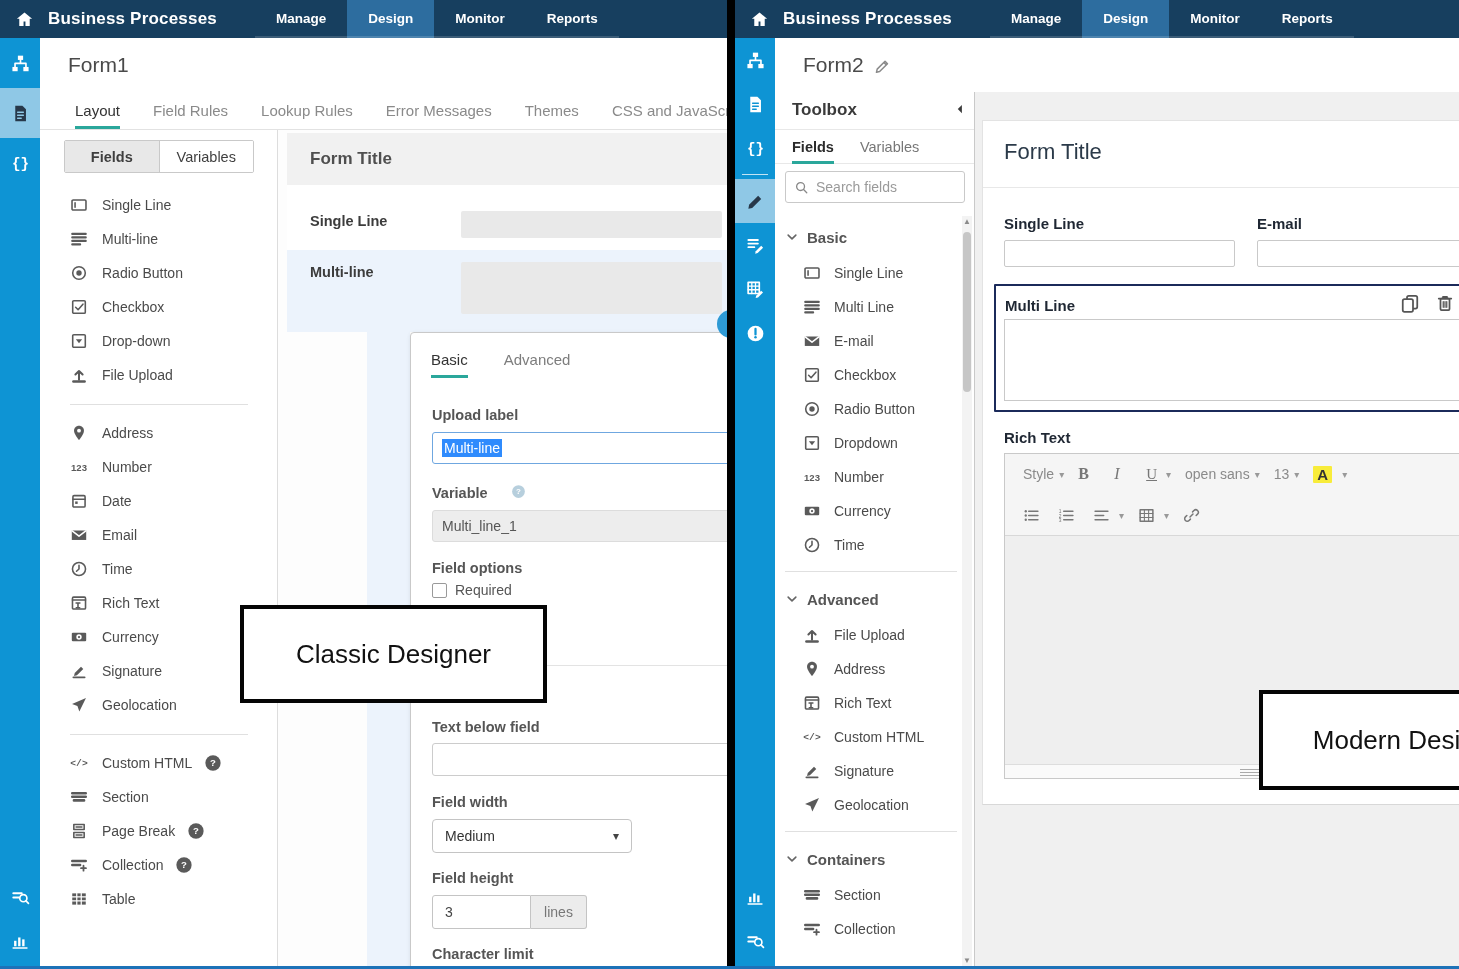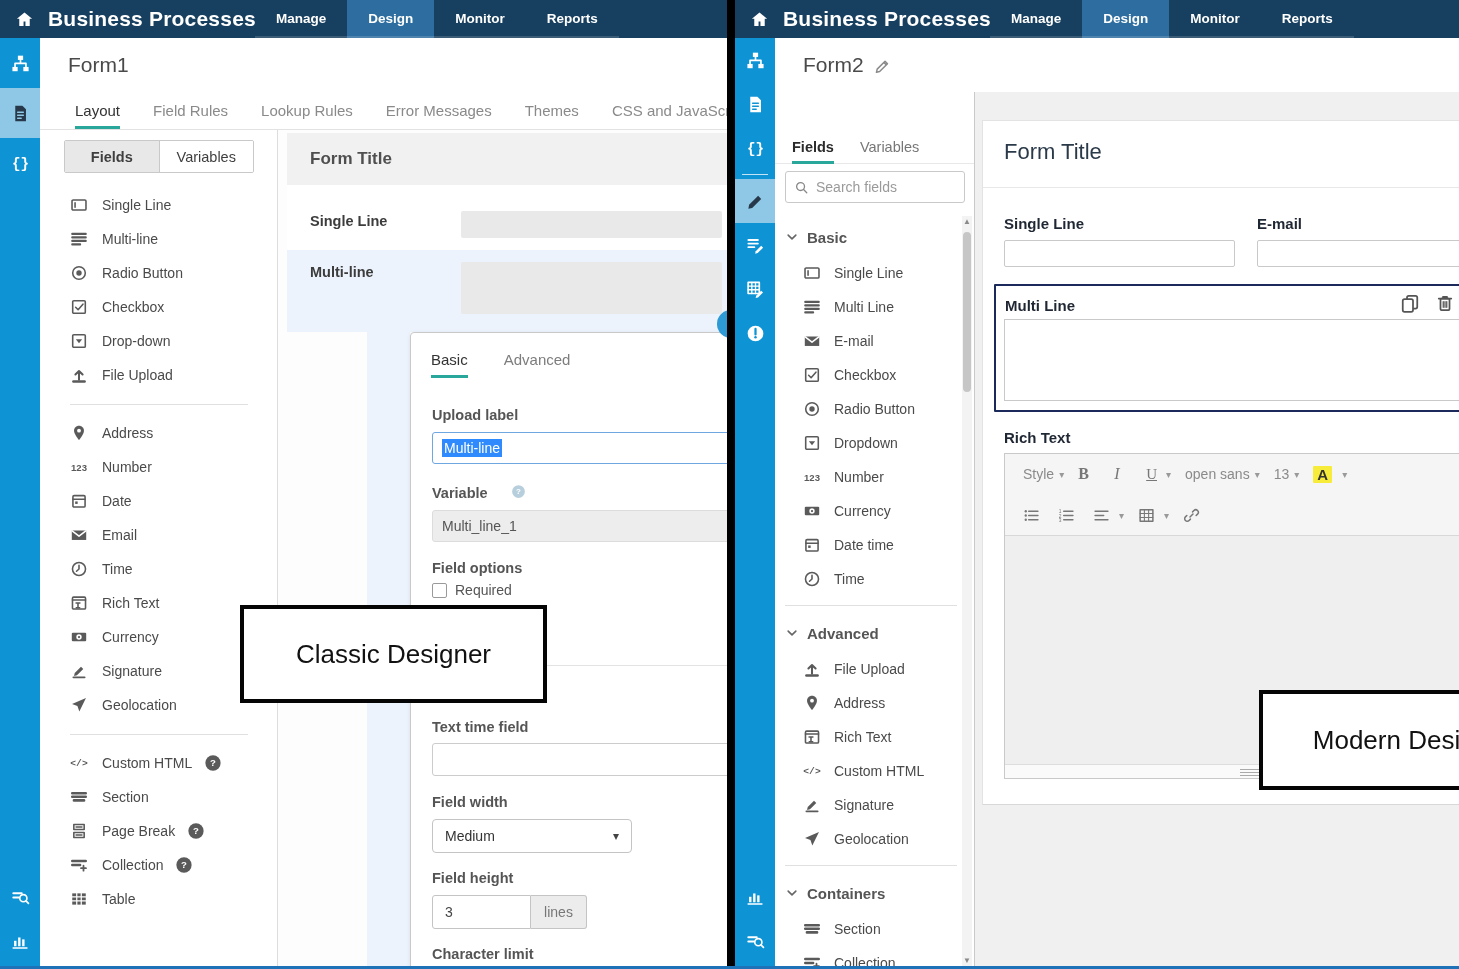--- a/index.html
+++ b/index.html
@@ -9,21 +9,21 @@
   .pane{position:absolute;top:0;height:969px;overflow:hidden;background:#fff;}
   .pane.left{left:0;width:727px;}
   .pane.right{left:735px;width:724px;}
   .vdivider{position:absolute;left:727px;top:0;width:8px;height:969px;background:#000;z-index:40;}
   .bottomline{position:absolute;left:0;top:966px;width:1459px;height:3px;background:#1d72b8;z-index:60;}
 
   
   .topbar{position:absolute;left:0;top:0;right:0;height:38px;background:#173f5f;display:flex;align-items:center;z-index:10;}
   .home-btn{width:26px;height:26px;margin-left:11px;display:flex;align-items:center;justify-content:center;color:#fff;}
   .home-btn .ic{width:19px;height:19px;}
-  .brand{color:#fff;font-size:21px;font-weight:bold;margin-left:11px;letter-spacing:.2px;}
+  .brand{color:#fff;font-size:17px;font-weight:bold;margin-left:11px;letter-spacing:.2px;}
   .nav{position:absolute;left:255px;top:0;height:38px;display:flex;align-items:stretch;}
   .nav-item{color:#fff;font-size:13.5px;font-weight:bold;padding:0 21px;display:flex;align-items:center;
     border-bottom:2px solid rgba(255,255,255,.16);cursor:pointer;}
   .nav-item.active{background:#2d6d9f;}
 
   
   .rail{position:absolute;left:0;top:38px;width:40px;bottom:0;background:#0e94d4;z-index:9;display:flex;flex-direction:column;}
   .rail-item{--railbg:#0e94d4;width:40px;height:44px;display:flex;align-items:center;justify-content:center;color:#fff;cursor:pointer;}
   .rail-item.tall{height:50px;}
   .rail-item .ic{width:19px;height:19px;}
@@ -535,21 +535,21 @@
           </span>
         <div class="pinput gray" style="top:177px;width:302px;">
           <span>Multi_line_1</span>
         </div>
         <span class="plabel" style="top:227px;">Field options</span>
         <div class="chk-row" style="top:249px;">
           <span class="chk"></span>
           <span>Required</span>
         </div>
         <div class="pdivider" style="top:332px;"></div>
-        <span class="plabel" style="top:386px;">Text time field</span>
+        <span class="plabel" style="top:386px;">Text below field</span>
         <div class="pinput" style="top:410px;width:302px;height:33px;"></div>
         <span class="plabel" style="top:461px;">Field width</span>
         <div class="pselect" style="top:486px;">
           <span>Medium</span>
           <span class="car">▾</span>
         </div>
         <span class="plabel" style="top:537px;">Field height</span>
         <div class="haddon" style="left:21px;top:562px;">
           <div class="hin">3</div>
           <div class="hun">lines</div>
@@ -680,20 +680,28 @@
     <div class="form-header">
       <span class="form-title-text">Form2</span>
       <span class="ic edit-pencil">
           <svg viewBox="0 0 16 16" fill="none" stroke="currentColor" stroke-width="1.4" stroke-linecap="round" stroke-linejoin="round">
             <path d="M3 11.4l7.4-7.4 2.3 2.3-7.4 7.4-3 .7zM9.3 5.1l2.3 2.3"></path>
           </svg>
         </span>
     </div>
 
     <div class="toolbox">
+      <div class="tb-head">
+        <span>Toolbox</span>
+        <span class="ic tb-collapse">
+            <svg viewBox="0 0 16 16" fill="none" stroke="currentColor" stroke-width="1.4" stroke-linecap="round" stroke-linejoin="round">
+              <path d="M10.5 2.5L5 8l5.5 5.5z" fill="currentColor" stroke="none"></path>
+            </svg>
+          </span>
+      </div>
       <div class="tb-tabs">
 
       <div class="tb-tab active">
             <span>Fields</span>
           </div>
           <div class="tb-tab">
             <span>Variables</span>
           </div>
         </div>
       <div class="tb-search">
@@ -778,30 +786,20 @@
           </div>
           <div class="tbl-row">
             <span class="ic">
               <svg viewBox="0 0 16 16" fill="none" stroke="currentColor" stroke-width="1.4" stroke-linecap="round" stroke-linejoin="round">
                 <rect x="1.6" y="4.2" width="12.8" height="7.6" rx="1" fill="currentColor" stroke="none"></rect>
                 <circle cx="8" cy="8" r="2.4" fill="#fff" stroke="none"></circle>
                 <circle cx="8" cy="8" r="1" fill="currentColor" stroke="none"></circle>
               </svg>
             </span>
             <span class="lbl">Currency</span>
-          </div>
-          <div class="tbl-row">
-            <span class="ic">
-              <svg viewBox="0 0 16 16" fill="none" stroke="currentColor" stroke-width="1.4" stroke-linecap="round" stroke-linejoin="round">
-                <rect x="2.6" y="3.2" width="10.8" height="10.2" rx="1"></rect>
-                <path d="M2.6 6.4h10.8"></path>
-                <rect x="4.6" y="8.4" width="2.2" height="2.2" fill="currentColor" stroke="none"></rect>
-              </svg>
-            </span>
-            <span class="lbl">Date time</span>
           </div>
           <div class="tbl-row">
             <span class="ic">
               <svg viewBox="0 0 16 16" fill="none" stroke="currentColor" stroke-width="1.4" stroke-linecap="round" stroke-linejoin="round">
                 <circle cx="8" cy="8" r="5.8"></circle>
                 <path d="M8 4.8V8l-2.2 2"></path>
               </svg>
             </span>
             <span class="lbl">Time</span>
           </div>

